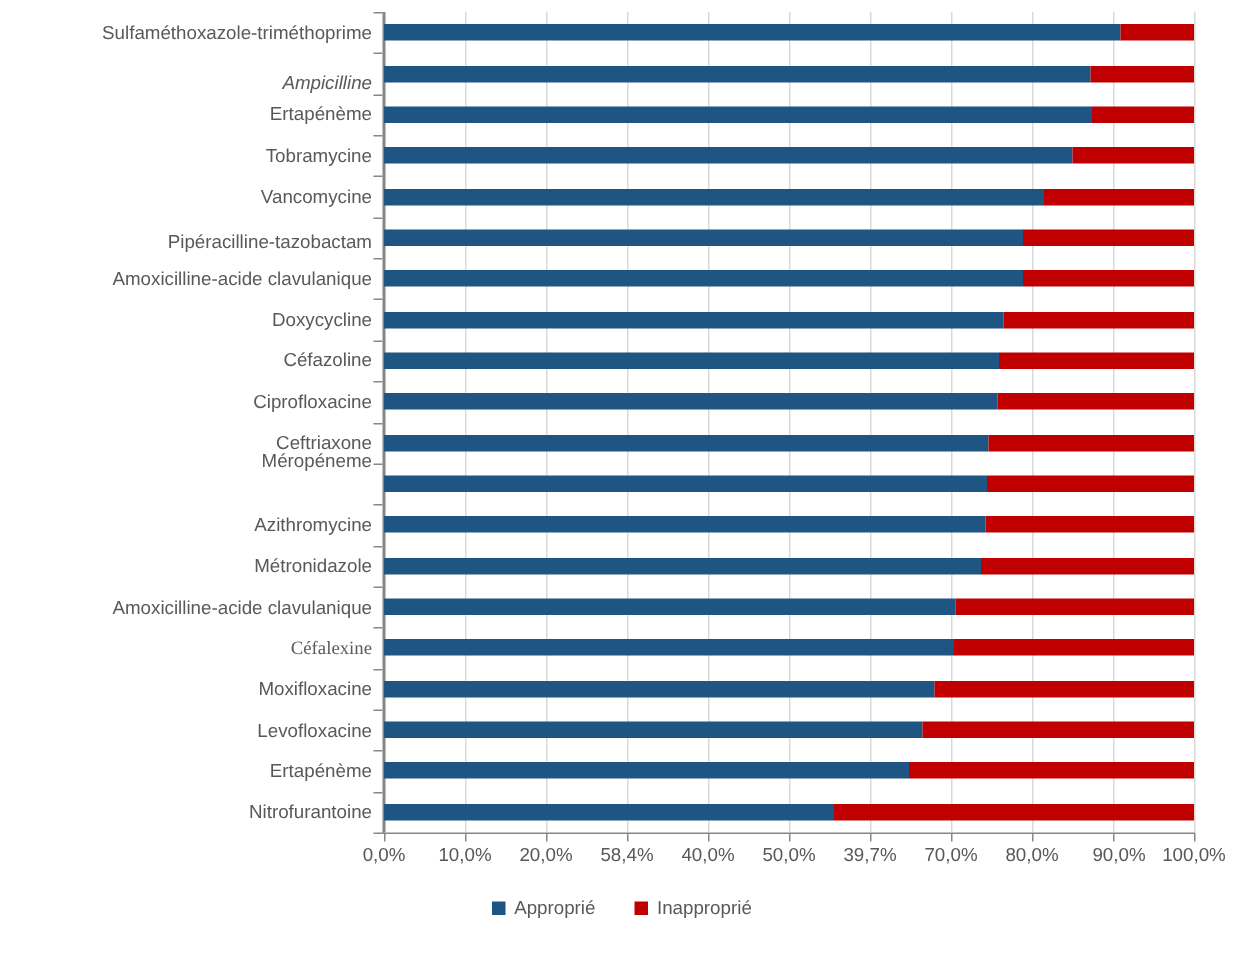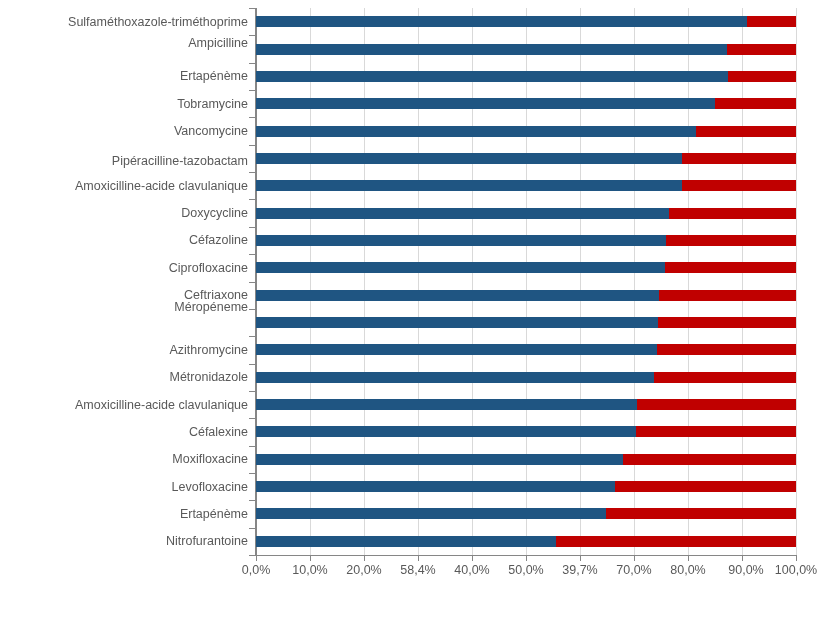--- a/index.html
+++ b/index.html
@@ -246,35 +246,35 @@
       <div class="cat-tick" style="top: 390.9px;"></div>
       <div class="cat-tick" style="top: 418.25px;"></div>
       <div class="cat-tick" style="top: 445.6px;"></div>
       <div class="cat-tick" style="top: 472.95px;"></div>
       <div class="cat-tick" style="top: 500.3px;"></div>
       <div class="cat-tick" style="top: 527.65px;"></div>
       <div class="cat-tick" style="top: 555px;"></div>
     </div>
   <div id="cat-labels">
       <div class="cat-label-wrap" style="top: 14.675px;">Sulfaméthoxazole-triméthoprime</div>
-      <div class="cat-label-wrap" style="top: 36px;">Ampicilline</div>
+      <div class="cat-label-wrap" style="top: 48px; font-style: italic;">Ampicilline</div>
       <div class="cat-label-wrap" style="top: 69.375px;">Ertapénème</div>
       <div class="cat-label-wrap" style="top: 96.725px;">Tobramycine</div>
       <div class="cat-label-wrap" style="top: 124.075px;">Vancomycine</div>
       <div class="cat-label-wrap" style="top: 154px;">Pipéracilline-tazobactam</div>
       <div class="cat-label-wrap" style="top: 178.775px;">Amoxicilline-acide clavulanique</div>
       <div class="cat-label-wrap" style="top: 206.125px;">Doxycycline</div>
       <div class="cat-label-wrap" style="top: 233.475px;">Céfazoline</div>
       <div class="cat-label-wrap" style="top: 260.825px;">Ciprofloxacine</div>
       <div class="cat-label-wrap" style="top: 288.175px;">Ceftriaxone</div>
       <div class="cat-label-wrap" style="top: 300px;">Méropéneme</div>
       <div class="cat-label-wrap" style="top: 342.875px;">Azithromycine</div>
       <div class="cat-label-wrap" style="top: 370.225px;">Métronidazole</div>
       <div class="cat-label-wrap" style="top: 397.575px;">Amoxicilline-acide clavulanique</div>
-      <div class="cat-label-wrap" style="top: 424.925px;">Céfalexine</div>
+      <div class="cat-label-wrap" style="top: 424.925px; font-family: Liberation Serif, serif;">Céfalexine</div>
       <div class="cat-label-wrap" style="top: 452.275px;">Moxifloxacine</div>
       <div class="cat-label-wrap" style="top: 479.625px;">Levofloxacine</div>
       <div class="cat-label-wrap" style="top: 506.975px;">Ertapénème</div>
       <div class="cat-label-wrap" style="top: 534.325px;">Nitrofurantoine</div>
     </div>
 
   <div class="val-axis"></div>
   <div id="val-ticks">
       <div class="val-tick" style="left: 256px;"></div>
       <div class="val-tick" style="left: 310px;"></div>
@@ -295,14 +295,24 @@
       <div class="val-label" style="left: 418px;">58,4%</div>
       <div class="val-label" style="left: 472px;">40,0%</div>
       <div class="val-label" style="left: 526px;">50,0%</div>
       <div class="val-label" style="left: 580px;">39,7%</div>
       <div class="val-label" style="left: 634px;">70,0%</div>
       <div class="val-label" style="left: 688px;">80,0%</div>
       <div class="val-label" style="left: 746px;">90,0%</div>
       <div class="val-label" style="left: 796px;">100,0%</div>
     </div>
 
+  <div class="legend">
+    <div class="legend-item">
+      <span class="legend-swatch s-approprie"></span>
+      <span>Approprié</span>
+    </div>
+    <div class="legend-item">
+      <span class="legend-swatch s-inapproprie"></span>
+      <span>Inapproprié</span>
+    </div>
+  </div>
 
 </div>
 
 </body></html>

